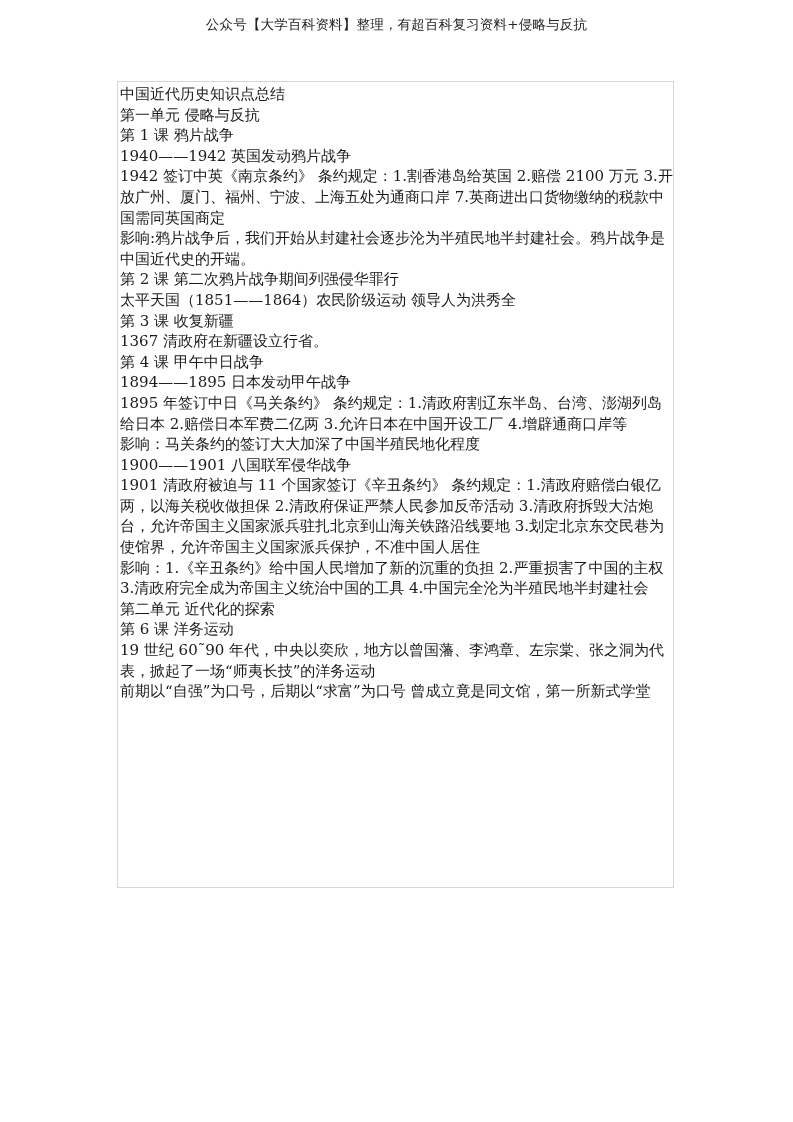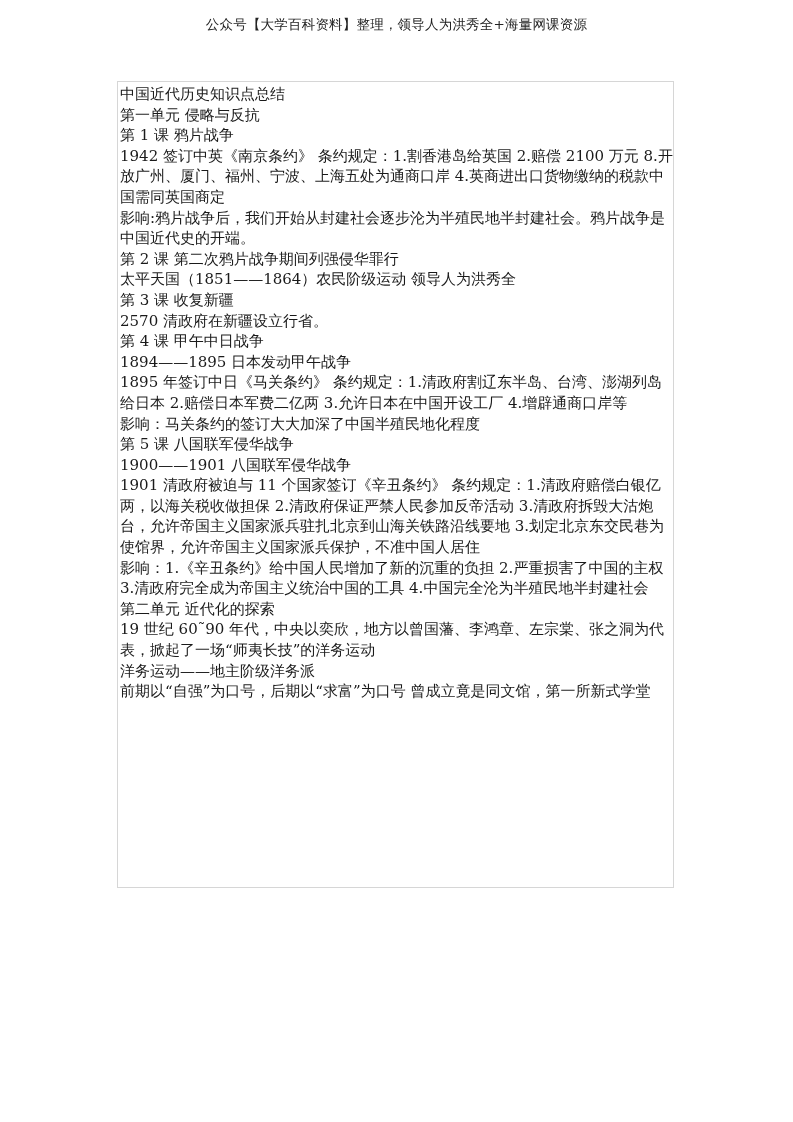--- a/index.html
+++ b/index.html
@@ -8,39 +8,39 @@
   .header { position: absolute; left: 0; top: 16px; width: 793px; text-align: center;
             font-size: 13.5px; color: #222; letter-spacing: 0.2px; }
   .doc-box { position: absolute; left: 117px; top: 81px; width: 557px; height: 807px;
              border: 1px solid #d6d6d6; box-sizing: border-box; overflow: hidden; }
   .doc-body { padding: 2px 0 0 2px; font-size: 15px; line-height: 20.6px; }
   .line { white-space: pre-wrap; word-break: break-all; margin: 0; }
 </style>
 </head>
 <body>
 
-<div class="header">公众号【大学百科资料】整理，领导人为洪秀全+海量网课资源</div>
+<div class="header">公众号【大学百科资料】整理，有超百科复习资料+侵略与反抗</div>
 
 <div class="doc-box">
   <div class="doc-body">
     <p class="line">中国近代历史知识点总结</p>
     <p class="line">第一单元 侵略与反抗</p>
     <p class="line">第 1 课 鸦片战争</p>
-    <p class="line">1942 签订中英《南京条约》 条约规定：1.割香港岛给英国 2.赔偿 2100 万元 8.开放广州、厦门、福州、宁波、上海五处为通商口岸 4.英商进出口货物缴纳的税款中国需同英国商定</p>
+    <p class="line">1940——1942 英国发动鸦片战争</p>
+    <p class="line">1942 签订中英《南京条约》 条约规定：1.割香港岛给英国 2.赔偿 2100 万元 3.开放广州、厦门、福州、宁波、上海五处为通商口岸 7.英商进出口货物缴纳的税款中国需同英国商定</p>
     <p class="line">影响:鸦片战争后，我们开始从封建社会逐步沦为半殖民地半封建社会。鸦片战争是中国近代史的开端。</p>
     <p class="line">第 2 课 第二次鸦片战争期间列强侵华罪行</p>
     <p class="line">太平天国（1851——1864）农民阶级运动 领导人为洪秀全</p>
     <p class="line">第 3 课 收复新疆</p>
-    <p class="line">2570 清政府在新疆设立行省。</p>
+    <p class="line">1367 清政府在新疆设立行省。</p>
     <p class="line">第 4 课 甲午中日战争</p>
     <p class="line">1894——1895 日本发动甲午战争</p>
     <p class="line">1895 年签订中日《马关条约》 条约规定：1.清政府割辽东半岛、台湾、澎湖列岛给日本 2.赔偿日本军费二亿两 3.允许日本在中国开设工厂 4.增辟通商口岸等</p>
     <p class="line">影响：马关条约的签订大大加深了中国半殖民地化程度</p>
-    <p class="line">第 5 课 八国联军侵华战争</p>
     <p class="line">1900——1901 八国联军侵华战争</p>
     <p class="line">1901 清政府被迫与 11 个国家签订《辛丑条约》 条约规定：1.清政府赔偿白银亿两，以海关税收做担保 2.清政府保证严禁人民参加反帝活动 3.清政府拆毁大沽炮台，允许帝国主义国家派兵驻扎北京到山海关铁路沿线要地 3.划定北京东交民巷为使馆界，允许帝国主义国家派兵保护，不准中国人居住</p>
     <p class="line">影响：1.《辛丑条约》给中国人民增加了新的沉重的负担 2.严重损害了中国的主权 3.清政府完全成为帝国主义统治中国的工具 4.中国完全沦为半殖民地半封建社会</p>
     <p class="line">第二单元 近代化的探索</p>
+    <p class="line">第 6 课 洋务运动</p>
     <p class="line">19 世纪 60˜90 年代，中央以奕欣，地方以曾国藩、李鸿章、左宗棠、张之洞为代表，掀起了一场“师夷长技”的洋务运动</p>
-    <p class="line">洋务运动——地主阶级洋务派</p>
     <p class="line">前期以“自强”为口号，后期以“求富”为口号 曾成立竟是同文馆，第一所新式学堂</p>
   </div>
 </div>
 
 </body></html>

